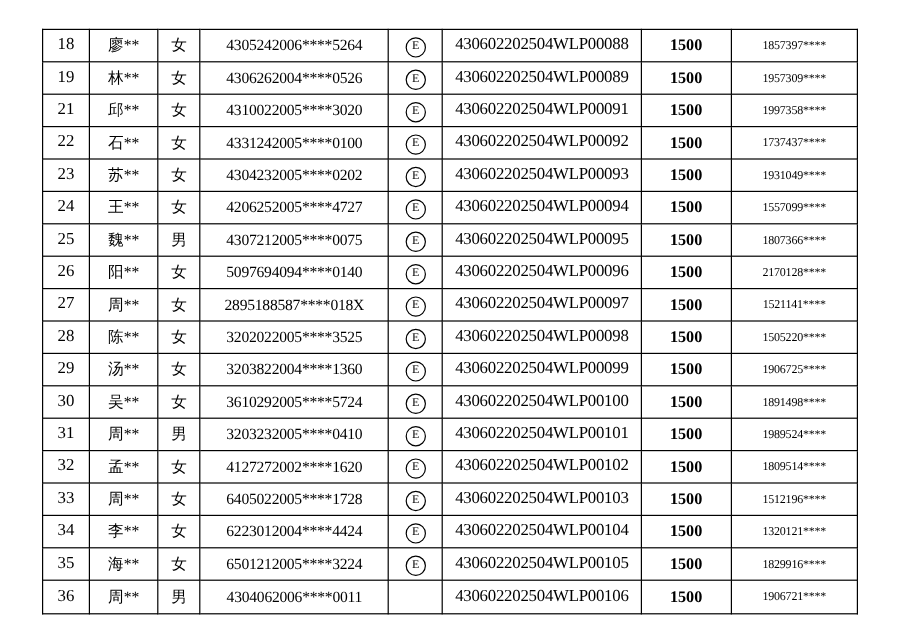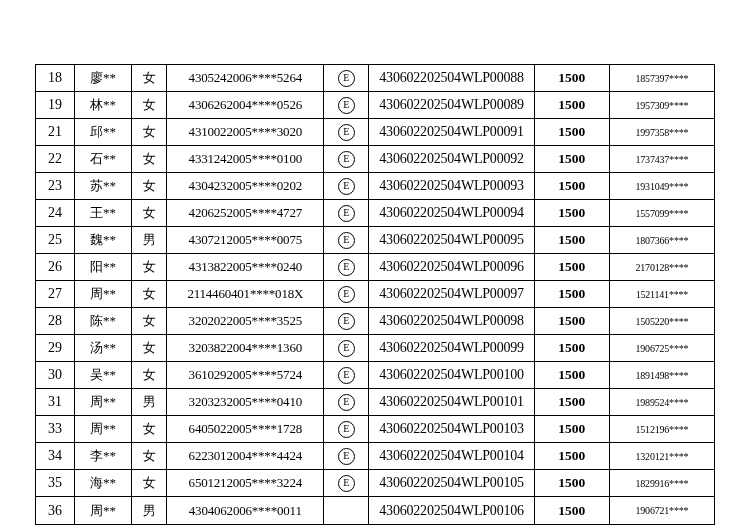--- a/index.html
+++ b/index.html
@@ -12,21 +12,21 @@
     height: 530px;
     font-family: "Liberation Serif", serif;
     color: #000000;
     overflow: hidden;
   }
   .sheet {
     position: relative;
     width: 750px;
     height: 530px;
     box-sizing: border-box;
-    padding: 64px 35px 30px 35px;
+    padding: 24px 35px 30px 35px;
   }
   table.grid {
     width: 680px;
     border-collapse: collapse;
     table-layout: fixed;
   }
   table.grid td {
     border: 1px solid #000000;
     height: 26px;
     padding: 0 2px;
@@ -131,31 +131,31 @@
           <td class="c-id">4307212005****0075</td>
           <td class="c-mark"><span class="circle">E</span></td>
           <td class="c-code">430602202504WLP00095</td>
           <td class="c-amount">1500</td>
           <td class="c-phone">1807366****</td>
         </tr>
         <tr>
           <td class="c-index">26</td>
           <td class="c-name">阳**</td>
           <td class="c-sex">女</td>
-          <td class="c-id">4313822005****0240</td>
+          <td class="c-id">5097694094****0140</td>
           <td class="c-mark"><span class="circle">E</span></td>
           <td class="c-code">430602202504WLP00096</td>
           <td class="c-amount">1500</td>
           <td class="c-phone">2170128****</td>
         </tr>
         <tr>
           <td class="c-index">27</td>
           <td class="c-name">周**</td>
           <td class="c-sex">女</td>
-          <td class="c-id">2114460401****018X</td>
+          <td class="c-id">2895188587****018X</td>
           <td class="c-mark"><span class="circle">E</span></td>
           <td class="c-code">430602202504WLP00097</td>
           <td class="c-amount">1500</td>
           <td class="c-phone">1521141****</td>
         </tr>
         <tr>
           <td class="c-index">28</td>
           <td class="c-name">陈**</td>
           <td class="c-sex">女</td>
           <td class="c-id">3202022005****3525</td>
@@ -186,20 +186,30 @@
         </tr>
         <tr>
           <td class="c-index">31</td>
           <td class="c-name">周**</td>
           <td class="c-sex">男</td>
           <td class="c-id">3203232005****0410</td>
           <td class="c-mark"><span class="circle">E</span></td>
           <td class="c-code">430602202504WLP00101</td>
           <td class="c-amount">1500</td>
           <td class="c-phone">1989524****</td>
+        </tr>
+        <tr>
+          <td class="c-index">32</td>
+          <td class="c-name">孟**</td>
+          <td class="c-sex">女</td>
+          <td class="c-id">4127272002****1620</td>
+          <td class="c-mark"><span class="circle">E</span></td>
+          <td class="c-code">430602202504WLP00102</td>
+          <td class="c-amount">1500</td>
+          <td class="c-phone">1809514****</td>
         </tr>
         <tr>
           <td class="c-index">33</td>
           <td class="c-name">周**</td>
           <td class="c-sex">女</td>
           <td class="c-id">6405022005****1728</td>
           <td class="c-mark"><span class="circle">E</span></td>
           <td class="c-code">430602202504WLP00103</td>
           <td class="c-amount">1500</td>
           <td class="c-phone">1512196****</td>

